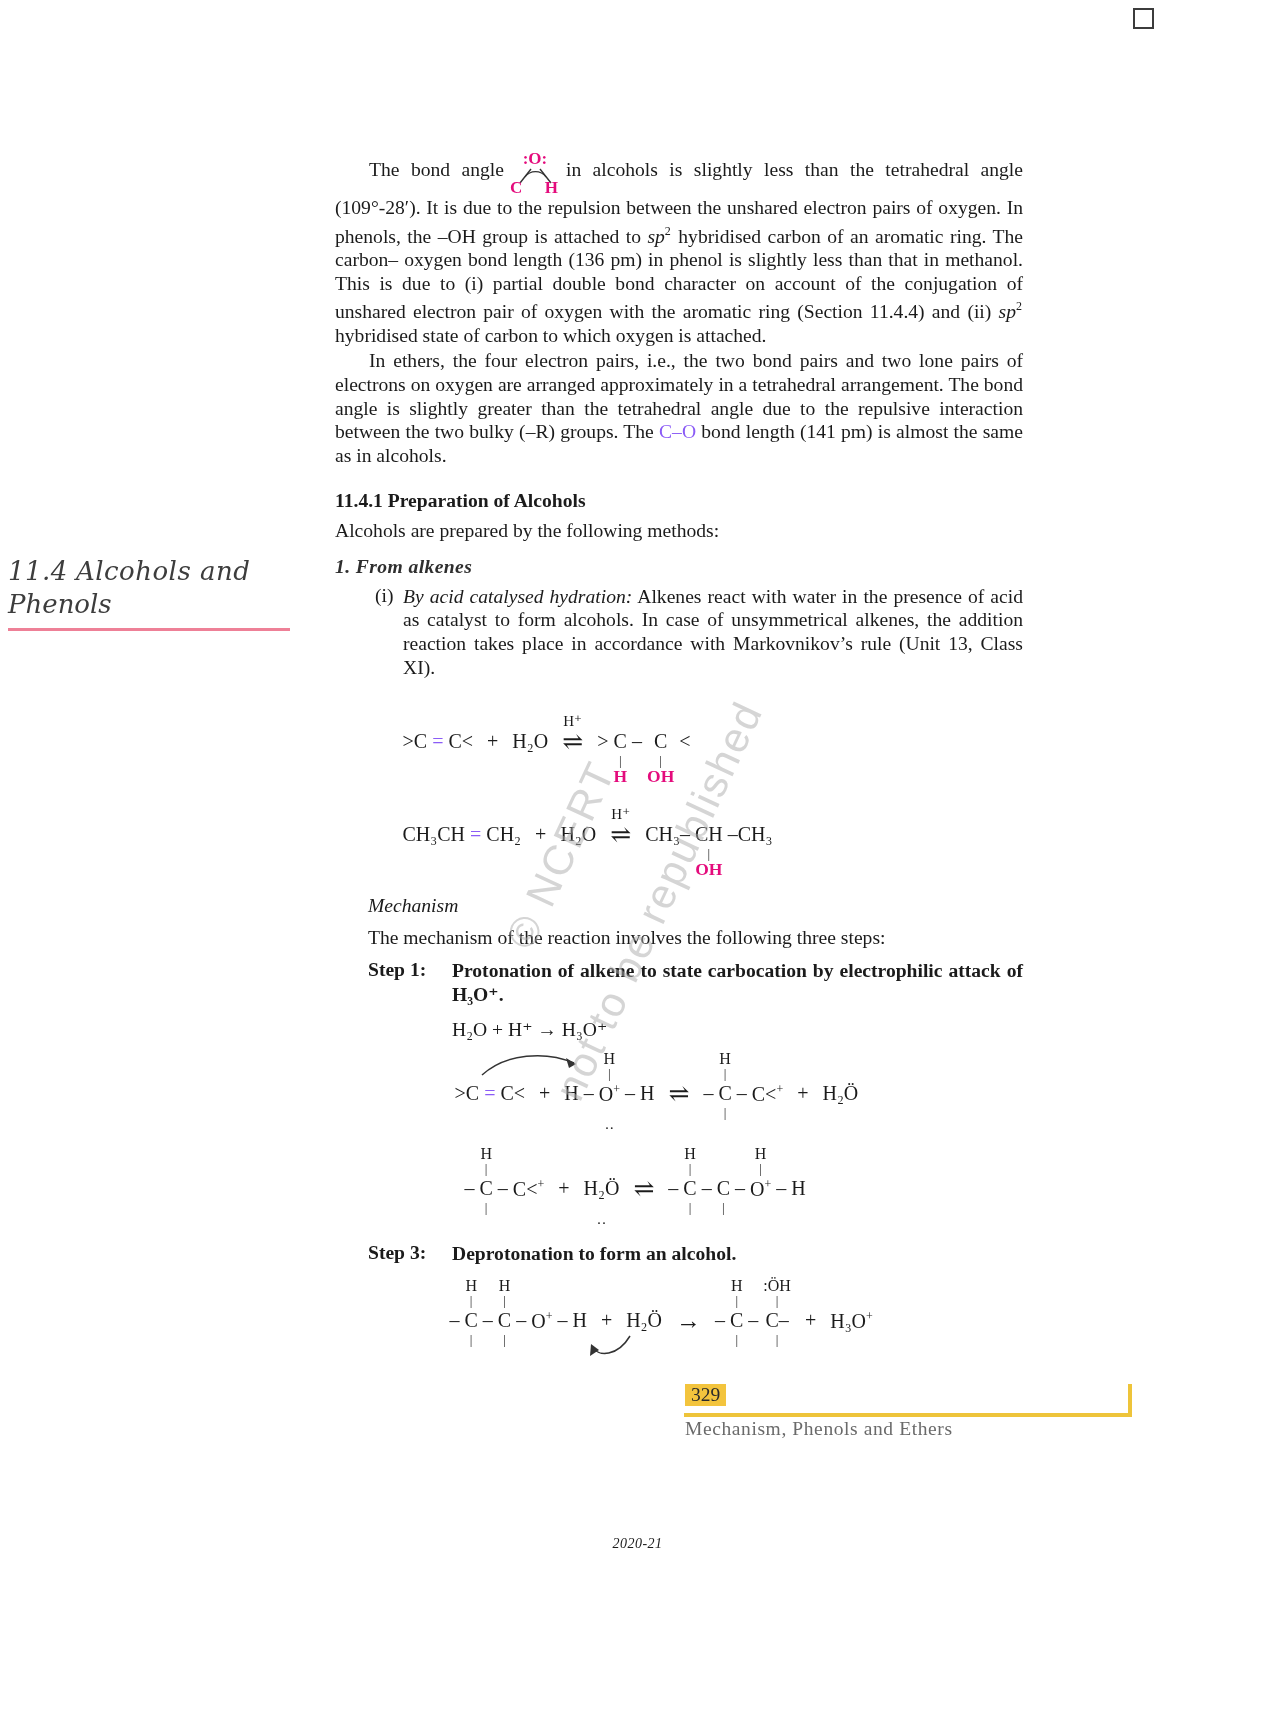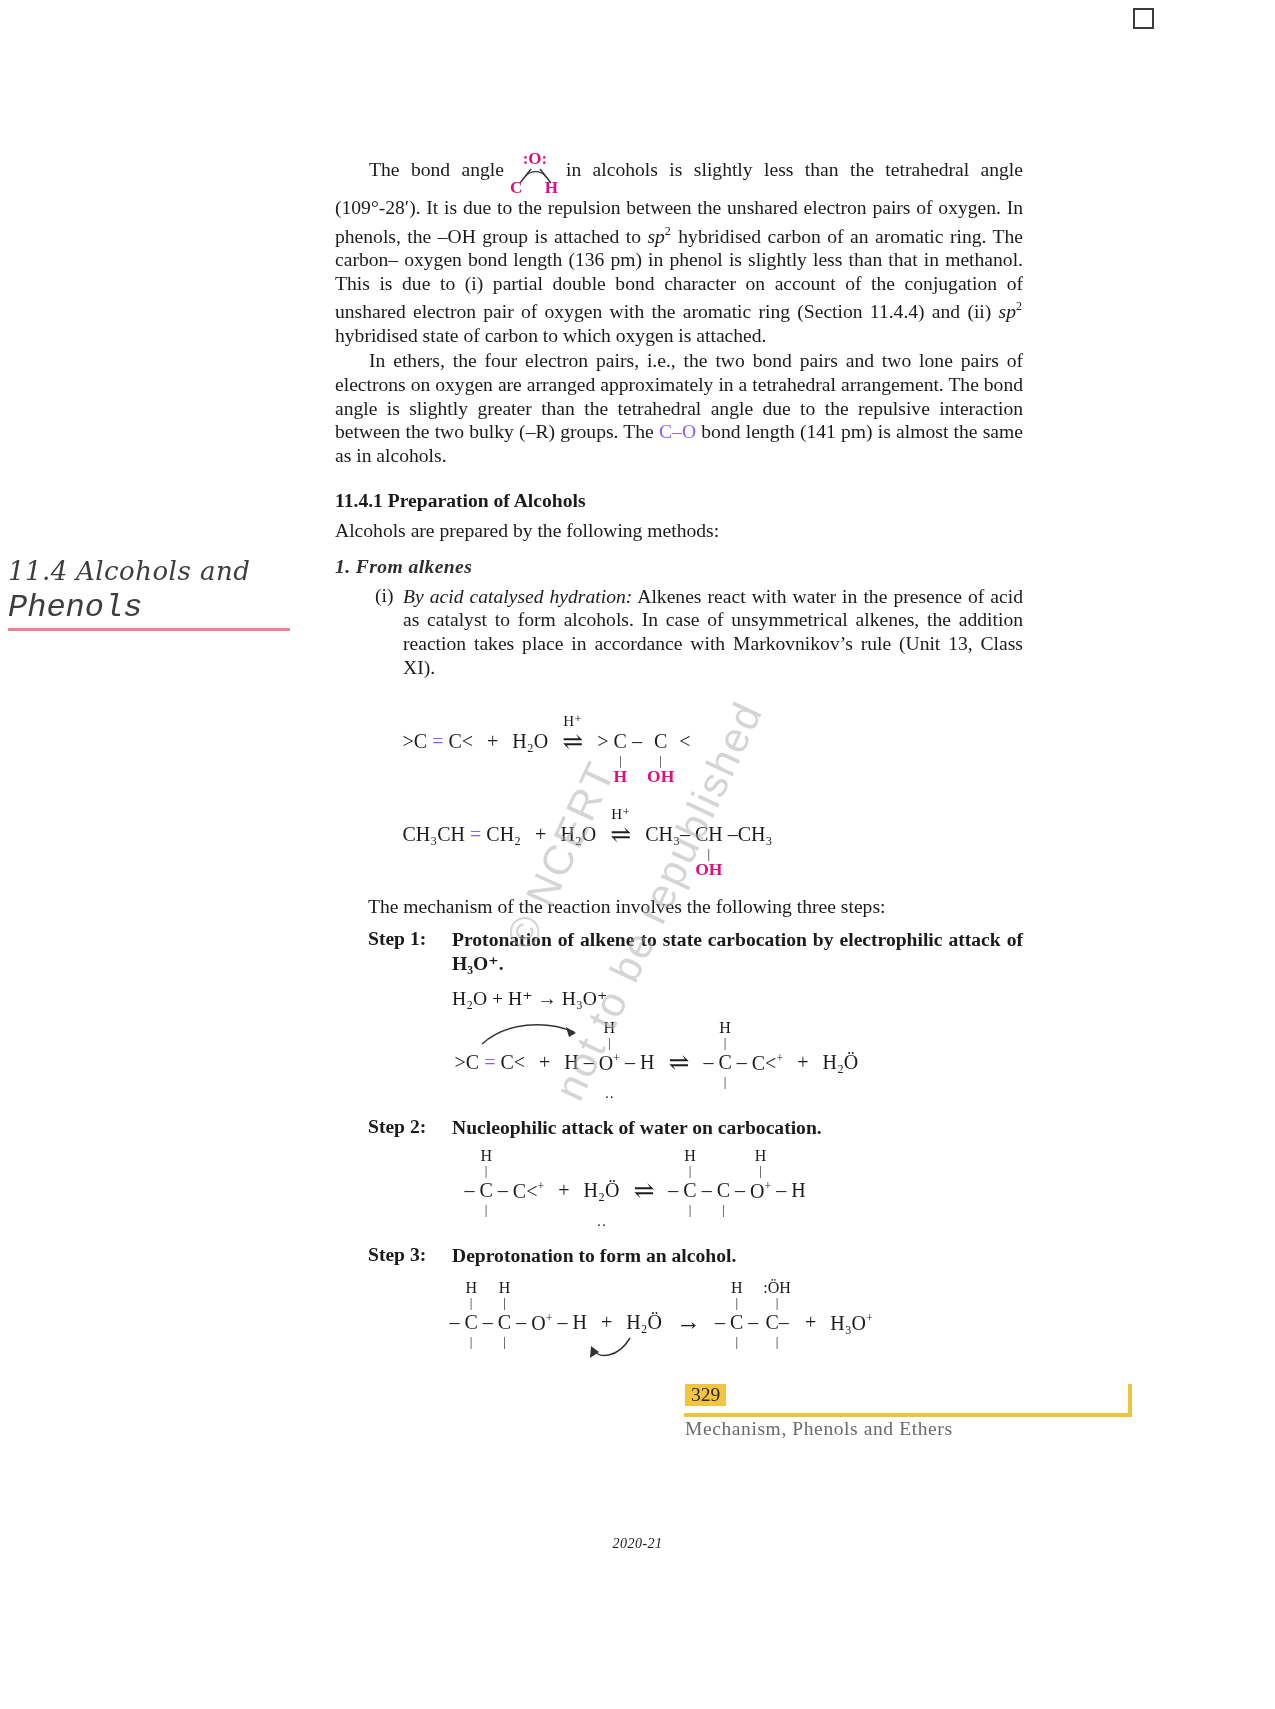--- a/index.html
+++ b/index.html
@@ -10,21 +10,21 @@
     background: #ffffff; overflow: hidden;
     font-family: "Liberation Serif", "DejaVu Serif", serif; color: #1b1b1b;
   }
   .corner-box { position: absolute; left: 1133px; top: 8px; width: 21px; height: 21px; border: 2px solid #3c3c3c; background: #fff; }
 
   
   .sidebar-heading { position: absolute; left: 8px; top: 556px; width: 292px; 
     font-style: italic; font-family: "DejaVu Serif", serif; color: #3d3d3d; }
   .sh-line1 { font-size: 26px; letter-spacing: .5px; }
   .sh-num { margin-right: 8px; }
-  .sh-line2 { font-size: 32px; padding-right: 60px; margin-top: 3px; font-family: Liberation Mono, monospace; }
+  .sh-line2 { font-size: 26px; padding-right: 60px; margin-top: 3px; }
   .sh-rule { position: absolute; left: 0; top: 72px; width: 282px; height: 3px; background: #ee8097; }
 
   
   .main { position: absolute; left: 335px; top: 150px; width: 688px; }
   .body { font-size: 19.6px; line-height: 23.7px; text-align: justify; }
   .indent { text-indent: 34px; }
   .mt6 { margin-top: 2px; }
   .sup2 { font-size: 12px; vertical-align: super; margin-right: 1px; }
   .pink { color: #8b5cf6; }
 
@@ -265,20 +265,21 @@
             <span class="r r-t"></span>
             <span class="r r-vt"></span>
             <span class="r r-m">–CH₃</span>
             <span class="r r-vb"></span>
             <span class="r r-b"></span>
           </span>
         </div>
     </div>
 
     <div class="mech">
+      <div class="mech-title">Mechanism</div>
       <p class="body">The mechanism of the reaction involves the following three steps:</p>
 
       <div class="step">
         <span class="step-label">Step 1:</span>
         <div class="step-text">Protonation of alkene to state carbocation by electrophilic attack of H₃O⁺.</div>
       </div>
 
       <div class="preline">H₂O + H⁺ → H₃O⁺</div>
 
       <div class="structwrap m1">
@@ -395,24 +396,20 @@
             <span class="sc">
               <span class="r r-t"></span>
               <span class="r r-vt"></span>
               <span class="r r-m">H₂Ö</span>
               <span class="r r-vb"></span>
               <span class="r r-b"></span>
             </span>
           </div>
       </div>
 
-      <div class="step">
-        <span class="step-label">Step 2:</span>
-        <div class="step-text">Nucleophilic attack of water on carbocation.</div>
-      </div>
 
       <div class="structwrap m2">
         <div class="struct">
             <span class="sc">
               <span class="r r-t"></span>
               <span class="r r-vt"></span>
               <span class="r r-m">–</span>
               <span class="r r-vb"></span>
               <span class="r r-b"></span>
             </span>

